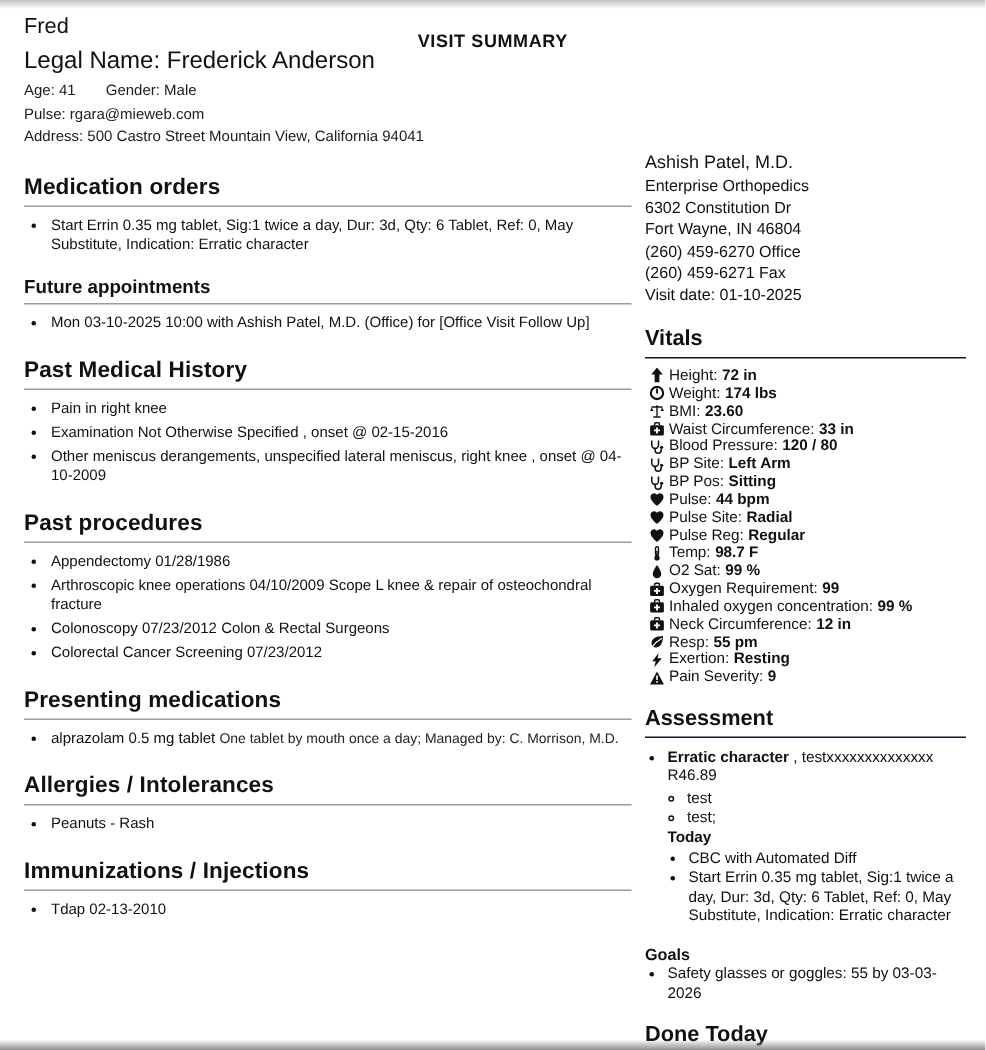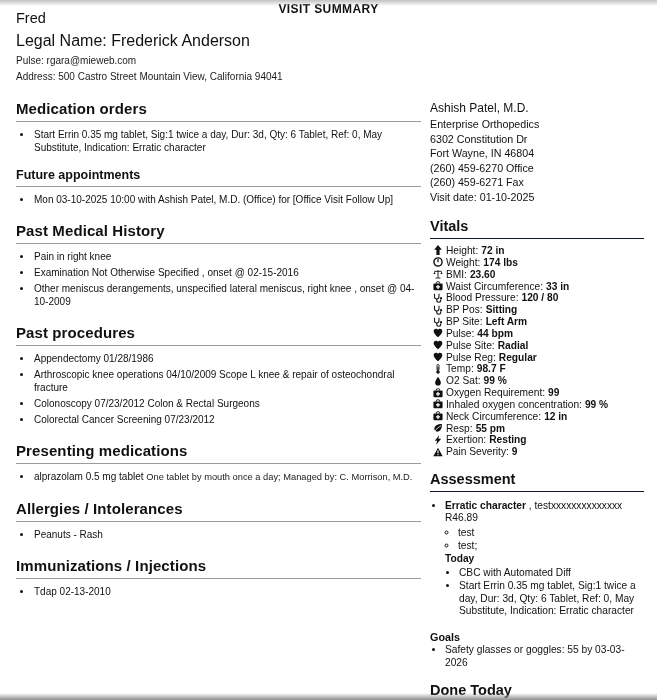--- a/index.html
+++ b/index.html
@@ -7,21 +7,21 @@
     width:657px;height:700px;position:relative;overflow:hidden;
     background:#ffffff;color:#111;
     font-family:"Liberation Sans", sans-serif;
     -webkit-font-smoothing:antialiased;
   }
   .edge-top{position:absolute;top:0;left:0;right:0;height:6px;
     background:linear-gradient(to bottom,#c2c2c2,rgba(255,255,255,0));z-index:9;}
   .edge-bottom{position:absolute;bottom:0;left:0;right:0;height:7px;
     background:linear-gradient(to top,#8f8f8f,rgba(255,255,255,0));z-index:9;}
 
-  .visit-title{position:absolute;top:2px;left:50%;transform:translateX(-50%);
+  .visit-title{position:absolute;top:20px;left:50%;transform:translateX(-50%);
     font-size:12px;font-weight:600;letter-spacing:.4px;white-space:nowrap;}
 
   .col-left{position:absolute;left:16px;top:8px;width:405px;}
   .col-right{position:absolute;left:430px;top:0;width:214px;}
 
   
   .p-name{font-size:14.5px;line-height:20px;}
   .p-legal{font-size:16px;line-height:25px;}
   .p-meta{font-size:10px;line-height:15.5px;color:#1c1c1c;}
   .meta-gap{display:inline-block;width:20px;}
@@ -65,20 +65,23 @@
 <body>
 
 <div class="edge-top"></div>
 
 <div class="visit-title">VISIT SUMMARY</div>
 
 <div class="col-left">
   <div>
     <div class="p-name">Fred</div>
     <div class="p-legal">Legal Name: Frederick Anderson</div>
+    <div class="p-meta">
+      <span>Age: 41</span><span class="meta-gap"></span><span>Gender: Male</span>
+    </div>
     <div class="p-meta">Pulse: rgara@mieweb.com</div>
     <div class="p-meta">Address: 500 Castro Street Mountain View, California 94041</div>
   </div>
 
   <section>
     <h2 class="h-lg">Medication orders</h2>
     <ul class="bullets">
 
     <li>Start Errin 0.35 mg tablet, Sig:1 twice a day, Dur: 3d, Qty: 6 Tablet, Ref: 0, May Substitute, Indication: Erratic character</li>
       </ul>
@@ -217,34 +220,34 @@
         </li>
 
         <li>
           <span class="vicon">
             <svg viewBox="0 0 12 12" width="10" height="10" fill="none" stroke="#111" stroke-width="1.25">
               <path d="M1.8 0.8 V4.4 a2.7 2.7 0 0 0 5.4 0 V0.8"></path>
               <path d="M4.5 7.2 V8.6 a2.4 2.4 0 0 0 4.8 0 V7.4"></path>
               <circle cx="9.7" cy="6.2" r="1.3" fill="#111" stroke="none"></circle>
             </svg>
           </span>
-          <span class="vlabel">BP Pos:</span>
-          <span class="vvalue">Sitting</span>
+          <span class="vlabel">BP Site:</span>
+          <span class="vvalue">Left Arm</span>
         </li>
 
         <li>
           <span class="vicon">
             <svg viewBox="0 0 12 12" width="10" height="10" fill="none" stroke="#111" stroke-width="1.25">
               <path d="M1.8 0.8 V4.4 a2.7 2.7 0 0 0 5.4 0 V0.8"></path>
               <path d="M4.5 7.2 V8.6 a2.4 2.4 0 0 0 4.8 0 V7.4"></path>
               <circle cx="9.7" cy="6.2" r="1.3" fill="#111" stroke="none"></circle>
             </svg>
           </span>
-          <span class="vlabel">BP Site:</span>
-          <span class="vvalue">Left Arm</span>
+          <span class="vlabel">BP Pos:</span>
+          <span class="vvalue">Sitting</span>
         </li>
 
         <li>
           <span class="vicon">
             <svg viewBox="0 0 12 12" width="10" height="10">
               <path fill="#111" d="M6 11 C6 11 0.8 7.2 0.8 3.9 C0.8 1.9 2.3 0.9 3.7 0.9 C4.8 0.9 5.6 1.5 6 2.3 C6.4 1.5 7.2 0.9 8.3 0.9 C9.7 0.9 11.2 1.9 11.2 3.9 C11.2 7.2 6 11 6 11 Z"></path>
             </svg>
           </span>
           <span class="vlabel">Pulse:</span>
           <span class="vvalue">44 bpm</span>

